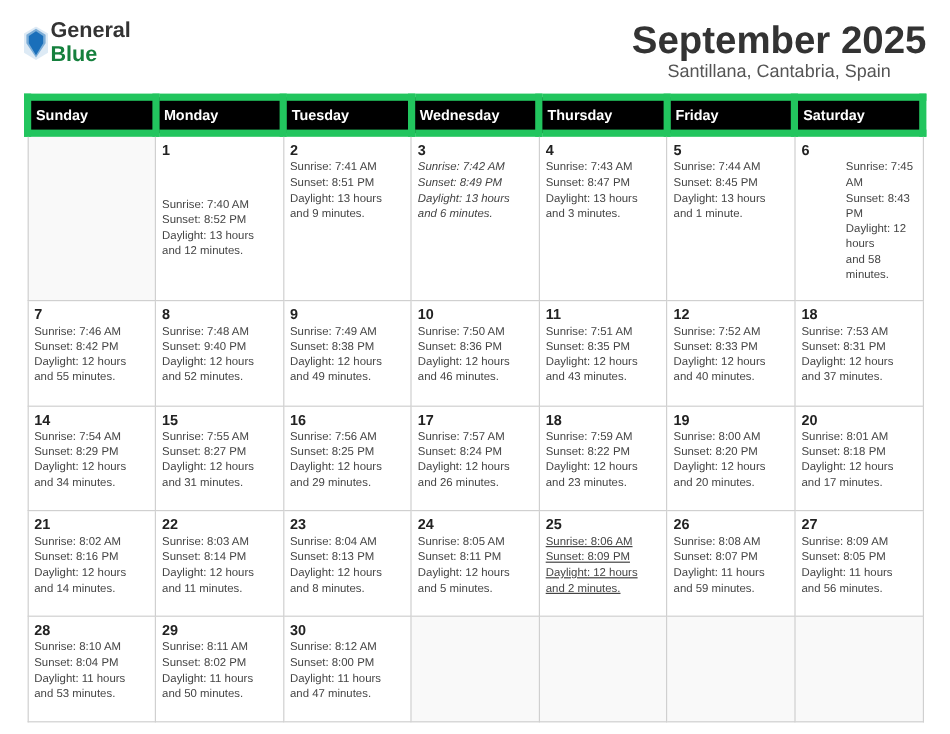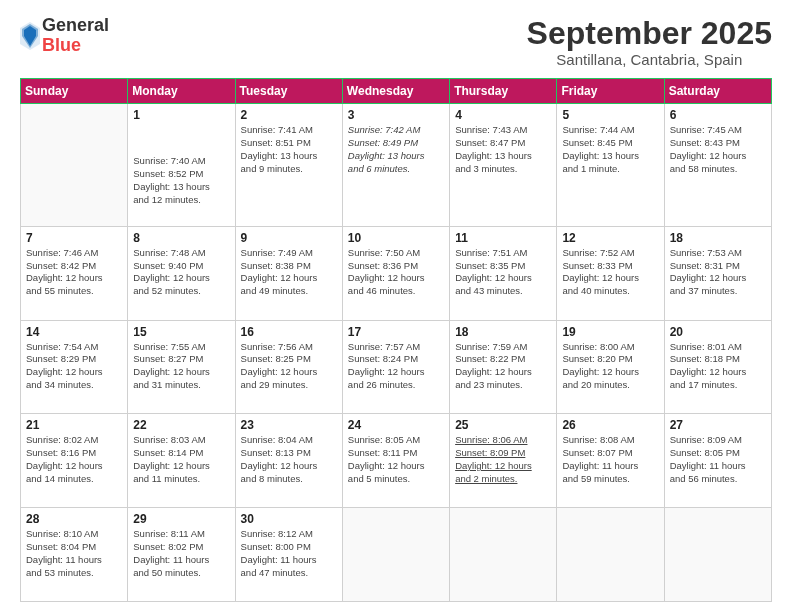--- a/index.html
+++ b/index.html
@@ -33,21 +33,21 @@
       line-height: 1.1;
     }
     .logo-general {
       font-size: 18px;
       font-weight: bold;
       color: #333;
     }
     .logo-blue {
       font-size: 18px;
       font-weight: bold;
-      color: #ef4444;
+      color: #15803d;
     }
     .logo-icon {
       width: 20px;
       height: 28px;
       margin-right: 2px;
     }
     .title-block {
       text-align: center;
     }
     .month-title {
@@ -61,27 +61,27 @@
       color: #555;
     }
     .calendar {
       flex: 1;
       border: 1px solid #ccc;
       border-collapse: collapse;
       width: 100%;
       table-layout: fixed;
     }
     .calendar th {
-      background-color: #be185d;
+      background-color: #000000;
       color: white;
       font-size: 12px;
       font-weight: bold;
       padding: 5px 4px;
       text-align: left;
-      border: 1px solid #22c55e;
+      border: 6px solid #22c55e;
     }
     .calendar td {
       vertical-align: top;
       border: 1px solid #d0d0d0;
       padding: 4px 5px;
       font-size: 10px;
       color: #333;
       height: 82px;
     }
     .day-num {
@@ -168,21 +168,21 @@
           </td>
           <td>
             <div class="day-num">5</div>
             <div class="day-info" style="white-space: pre-line;">Sunrise: 7:44 AM
 Sunset: 8:45 PM
 Daylight: 13 hours
 and 1 minute.</div>
           </td>
           <td>
             <div class="day-num">6</div>
-            <div class="day-info" style="white-space: pre-line;">Sunrise: 7:45 AM
+            <div class="day-info" style="white-space: pre-line; margin-left: 37px;">Sunrise: 7:45 AM
 Sunset: 8:43 PM
 Daylight: 12 hours
 and 58 minutes.</div>
           </td>
         </tr>
         <tr>
           <td>
             <div class="day-num">7</div>
             <div class="day-info" style="white-space: pre-line;">Sunrise: 7:46 AM
 Sunset: 8:42 PM

